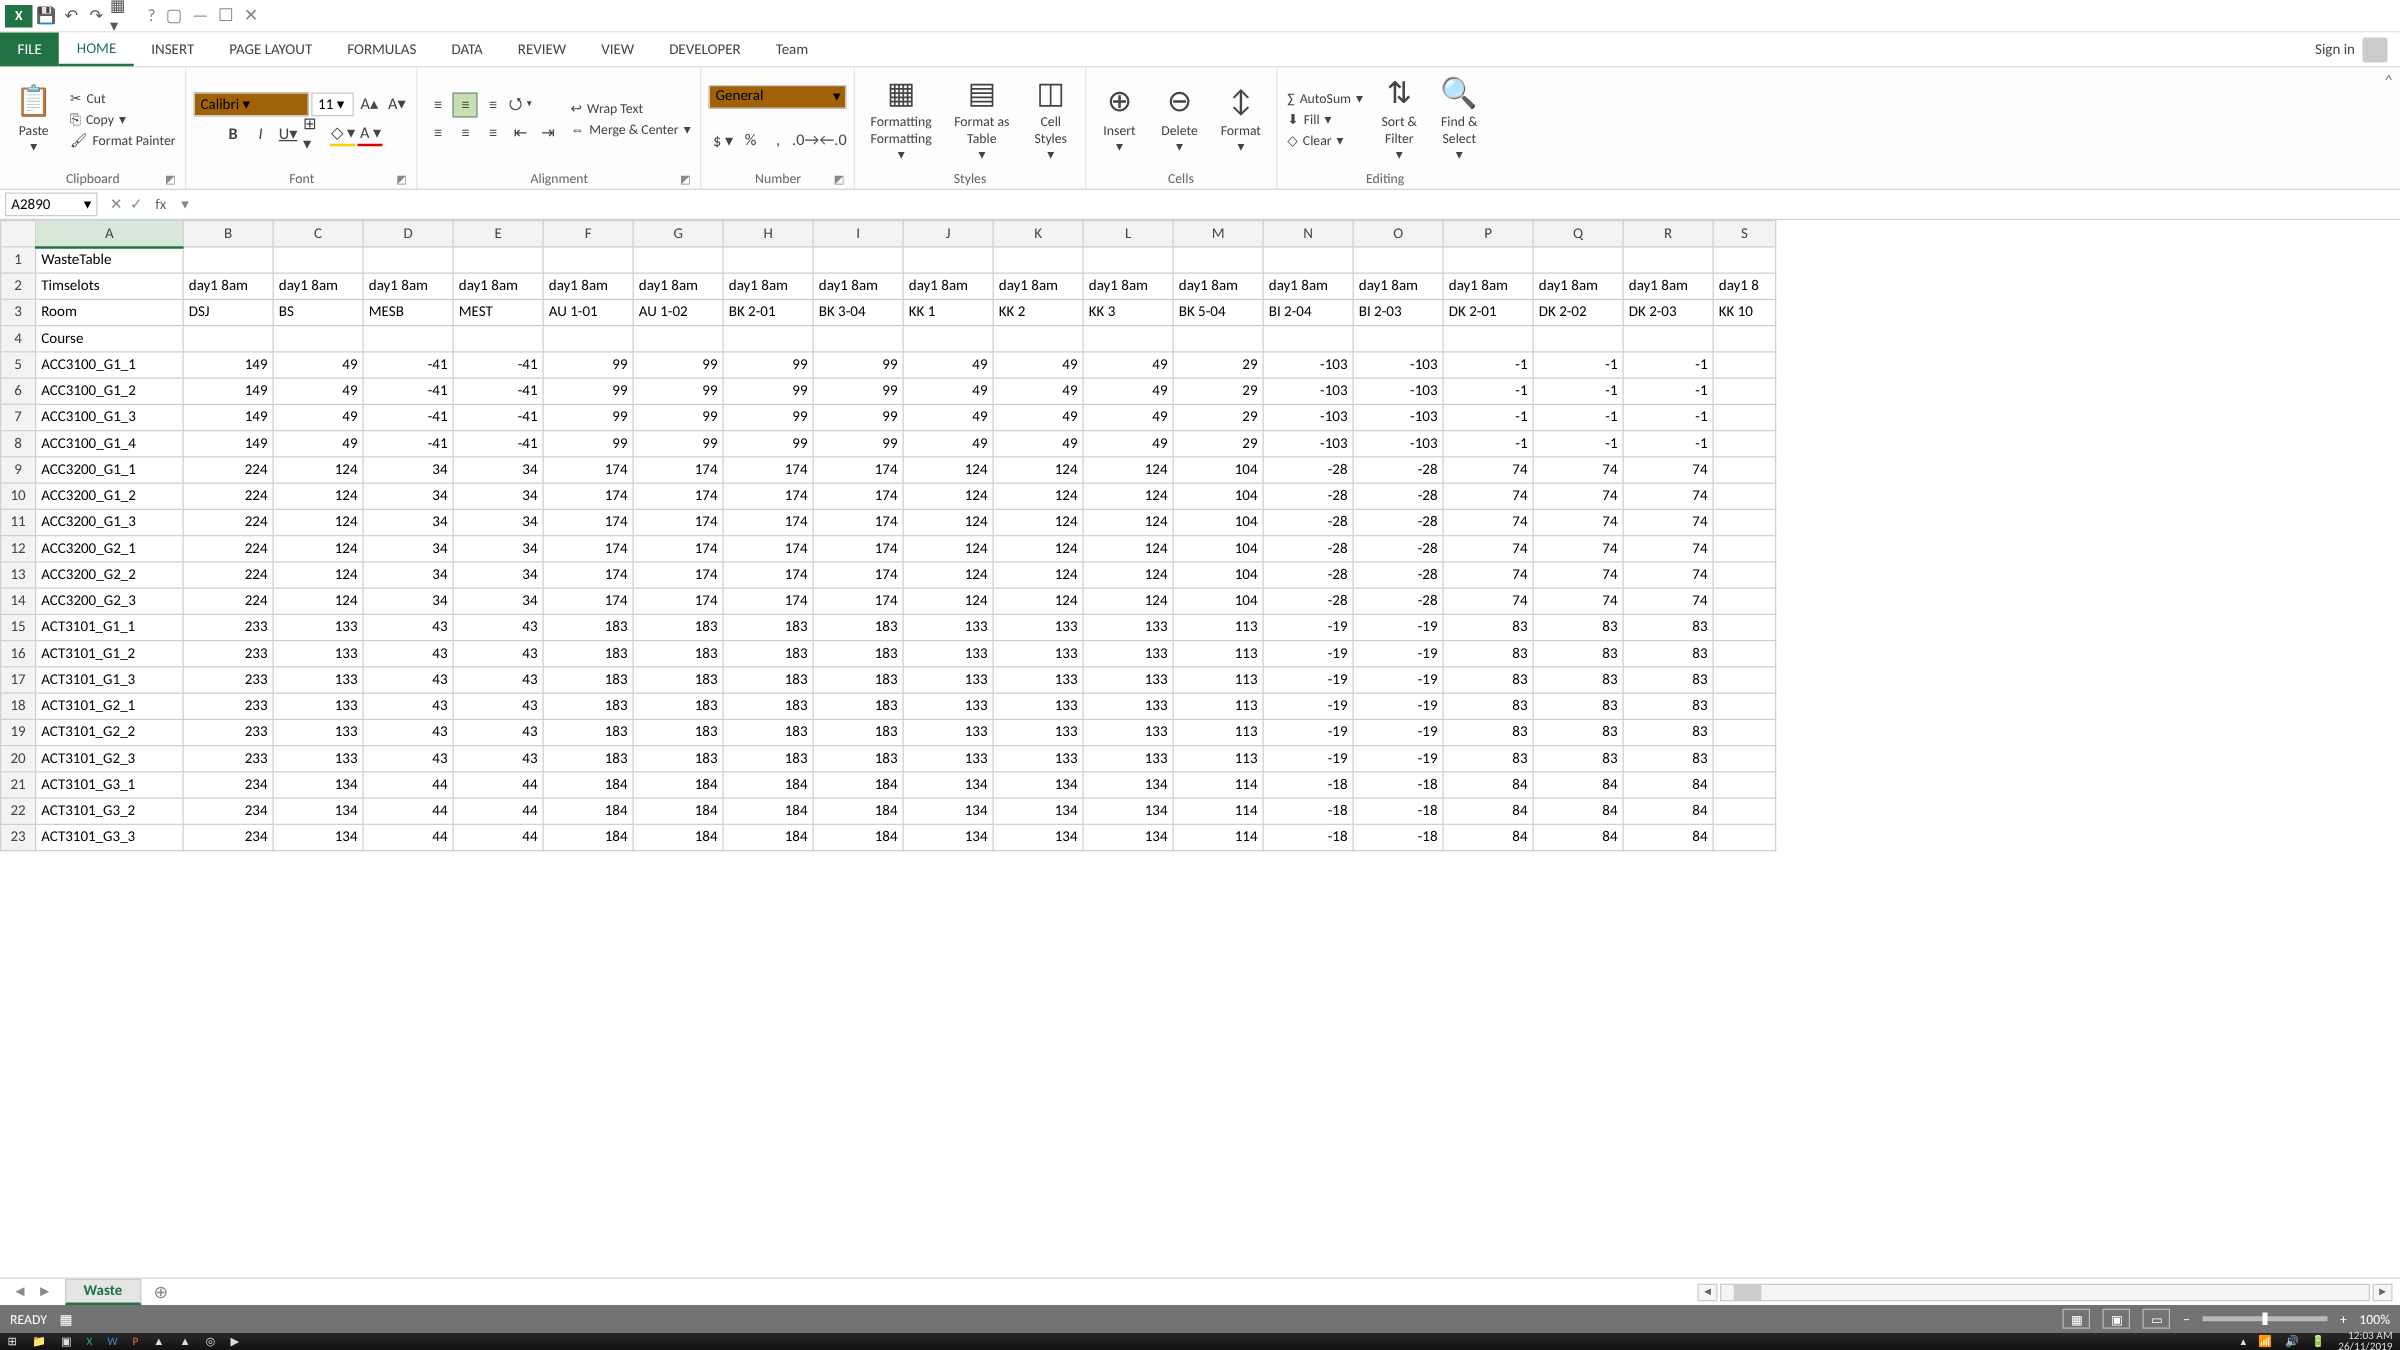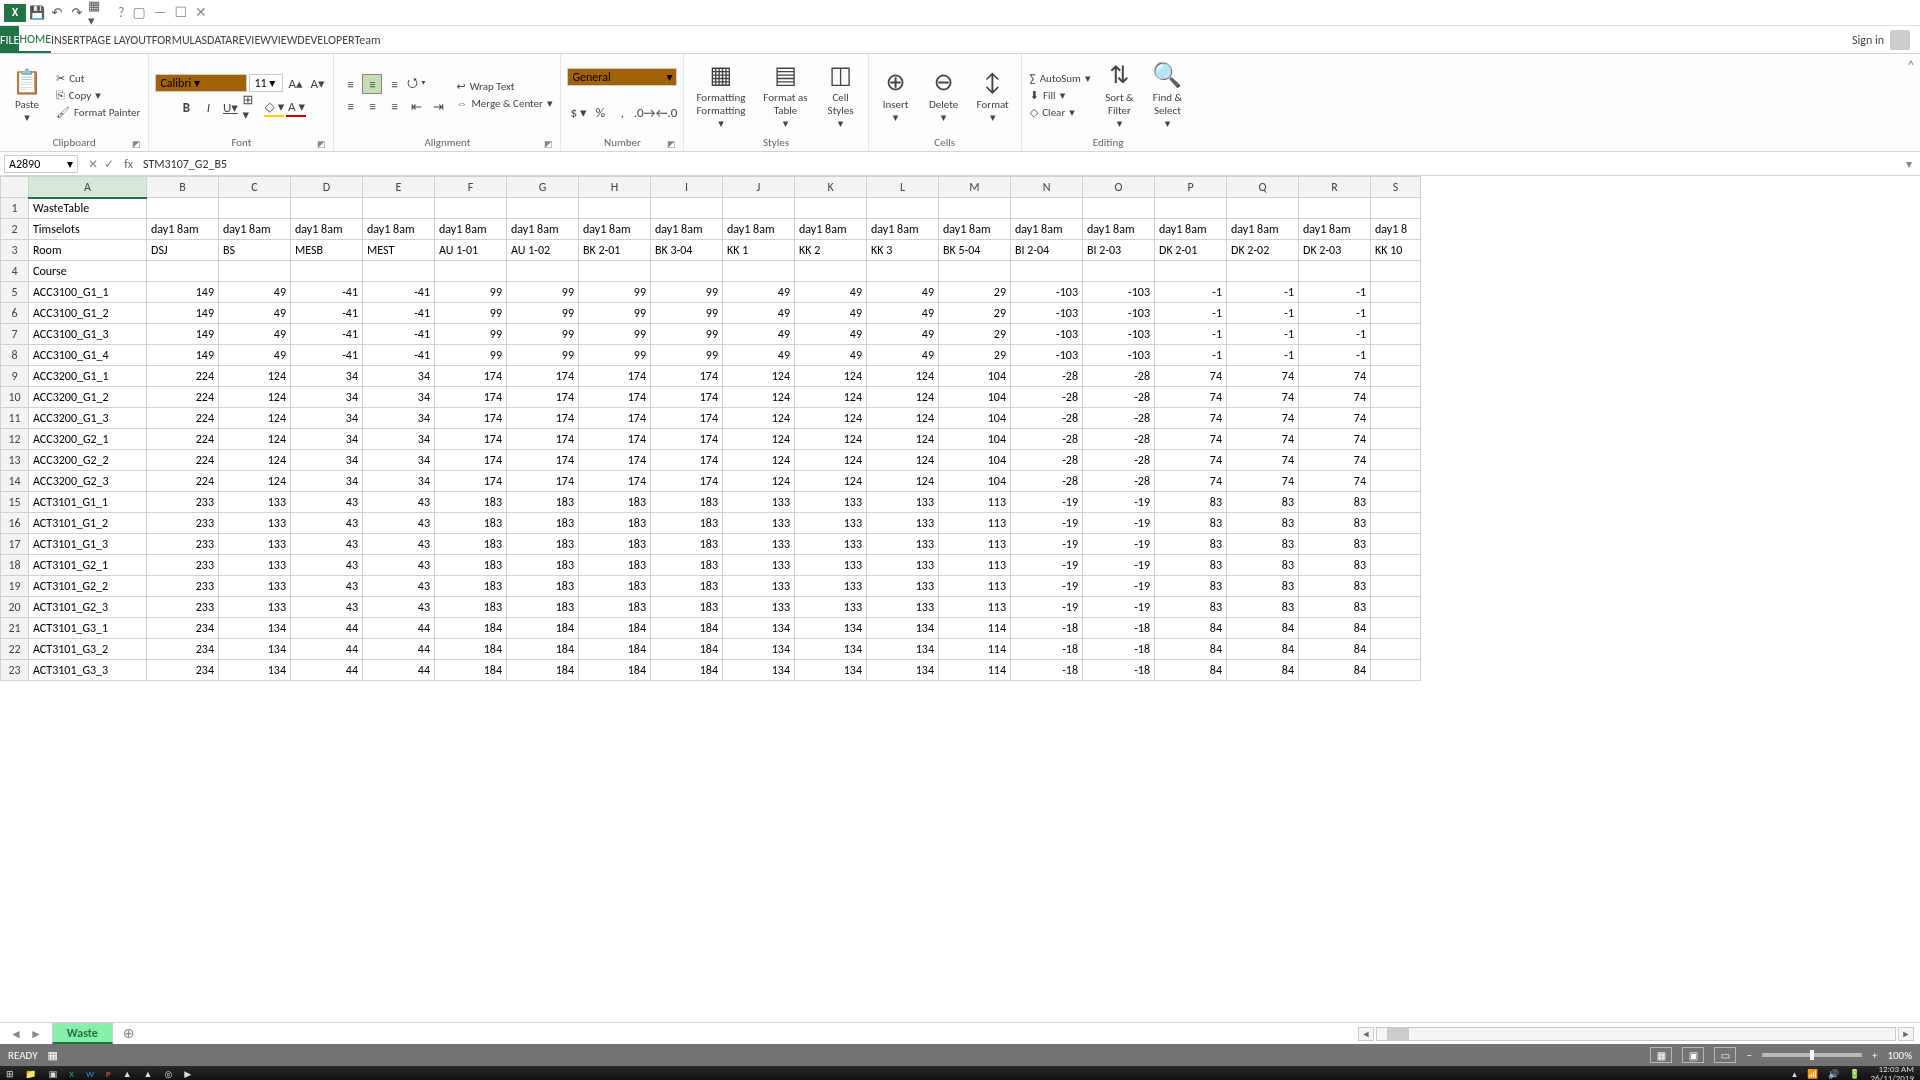--- a/index.html
+++ b/index.html
@@ -4,21 +4,21 @@
 <style>
 *{box-sizing:border-box;margin:0;padding:0;font-family:"Segoe UI",Calibri,Arial,sans-serif;user-select:none}
 body{background:#fff;overflow:hidden;font-size:12px}
 .titlebar{height:26px;display:flex;align-items:center;background:#fff;border-bottom:1px solid #e0e0e0}
 .qat{display:flex;align-items:center;gap:2px;padding:0 4px}
 .qat-icon{width:18px;height:18px;display:flex;align-items:center;justify-content:center;font-size:13px;color:#555}
 .excel-logo{background:#217346;color:#fff;font-weight:bold;font-size:11px;width:22px;height:18px;display:flex;align-items:center;justify-content:center}
 .title-center{flex:1;text-align:center;color:#777;font-size:13px}
 .title-right{display:flex;gap:8px;padding:0 8px;color:#888;font-size:14px}
 .tabs{display:flex;align-items:stretch;height:28px;background:#fff;border-bottom:1px solid #d4d4d4}
-.tab{padding:0 0;display:flex;align-items:center;font-size:12px;color:#444;cursor:pointer}
+.tab{padding:0 14px;display:flex;align-items:center;font-size:12px;color:#444;cursor:pointer}
 .tab.file{background:#217346;color:#fff}
 .tab.active{color:#217346;border-bottom:2px solid #217346;font-weight:400}
 .tab-right{margin-left:auto;padding-right:10px;display:flex;align-items:center;color:#444}
 .signin-icon{width:20px;height:20px;background:#ccc;border-radius:2px;margin-left:6px}
 .ribbon{height:98px;background:#fdfdfd;border-bottom:1px solid #d4d4d4;display:flex;position:relative}
 .rgroup{border-right:1px solid #e5e5e5;display:flex;flex-direction:column;padding:2px 6px 0}
 .rgroup-body{flex:1;display:flex;align-items:center;gap:6px}
 .rgroup-label{text-align:center;font-size:11px;color:#666;padding:2px 0;position:relative}
 .dlauncher{position:absolute;right:2px;bottom:2px;font-size:9px;color:#888}
 .bigbtn{display:flex;flex-direction:column;align-items:center;justify-content:center;padding:2px 6px;font-size:11px;color:#444;min-width:42px}
@@ -43,21 +43,21 @@
 table.grid{border-collapse:collapse;font-size:12px;font-family:Calibri,Arial,sans-serif}
 table.grid th,table.grid td{border:1px solid #d0d0d0;height:21px;padding:0 4px;white-space:nowrap}
 table.grid .colhead{background:#f3f3f3;text-align:center;font-weight:normal;color:#444}
 table.grid .sel-col{background:#d8e8d8;border-bottom:2px solid #217346}
 table.grid .rowhead{background:#f3f3f3;text-align:center;font-weight:normal;color:#444;width:28px}
 table.grid .corner{background:#f3f3f3;width:28px}
 table.grid td.tl{text-align:left}
 table.grid td.tr{text-align:right}
 .sheet-tabs{position:absolute;bottom:36px;left:0;right:0;height:22px;background:#fff;border-top:1px solid #d4d4d4;display:flex;align-items:center;font-size:12px}
 .sheet-nav{padding:0 10px;color:#888;display:flex;gap:8px}
-.sheet-tab{padding:2px 14px;border:1px solid #ccc;border-bottom:2px solid #217346;color:#217346;font-weight:bold;background:#86efac}
+.sheet-tab{padding:2px 14px;border:1px solid #ccc;border-bottom:2px solid #217346;color:#217346;font-weight:bold;background:#e5e5e5}
 .sheet-add{padding:0 10px;color:#888;font-size:14px}
 .hscroll{margin-left:auto;display:flex;align-items:center;gap:2px;padding-right:6px}
 .hscroll-track{width:520px;height:14px;border:1px solid #ccc;background:#f5f5f5;position:relative}
 .hscroll-thumb{position:absolute;left:10px;width:22px;height:12px;background:#ccc}
 .hscroll-arr{width:16px;height:14px;border:1px solid #ccc;background:#f5f5f5;display:flex;align-items:center;justify-content:center;font-size:9px;color:#666}
 .statusbar{position:absolute;bottom:14px;left:0;right:0;height:22px;background:#737373;color:#fff;display:flex;align-items:center;font-size:11px;padding:0 8px}
 .status-right{margin-left:auto;display:flex;align-items:center;gap:10px}
 .view-btn{width:22px;height:16px;border:1px solid rgba(255,255,255,.5);display:flex;align-items:center;justify-content:center;font-size:10px}
 .zoom-track{width:100px;height:4px;background:rgba(255,255,255,.5);position:relative}
 .zoom-thumb{position:absolute;left:48px;top:-3px;width:4px;height:10px;background:#fff}
@@ -236,21 +236,20 @@
 <div class="formulabar">
   <div class="namebox">
       <span>A2890</span>
       <span>▾</span>
     </div>
   <div class="fx-btns">
     <span>✕</span>
     <span>✓</span>
   </div>
   <span class="fx-label">fx</span>
-  <div class="fx-input">STM3107_G2_B5</div>
   <div class="fx-expand">▾</div>
 </div>
 
 <div class="sheet">
   <table class="grid" id="grid">
       <tbody>
         <tr>
           <th class="corner"></th>
           <th class="colhead sel-col" style="width:118px">A</th>
           <th class="colhead " style="width:72px">B</th>

